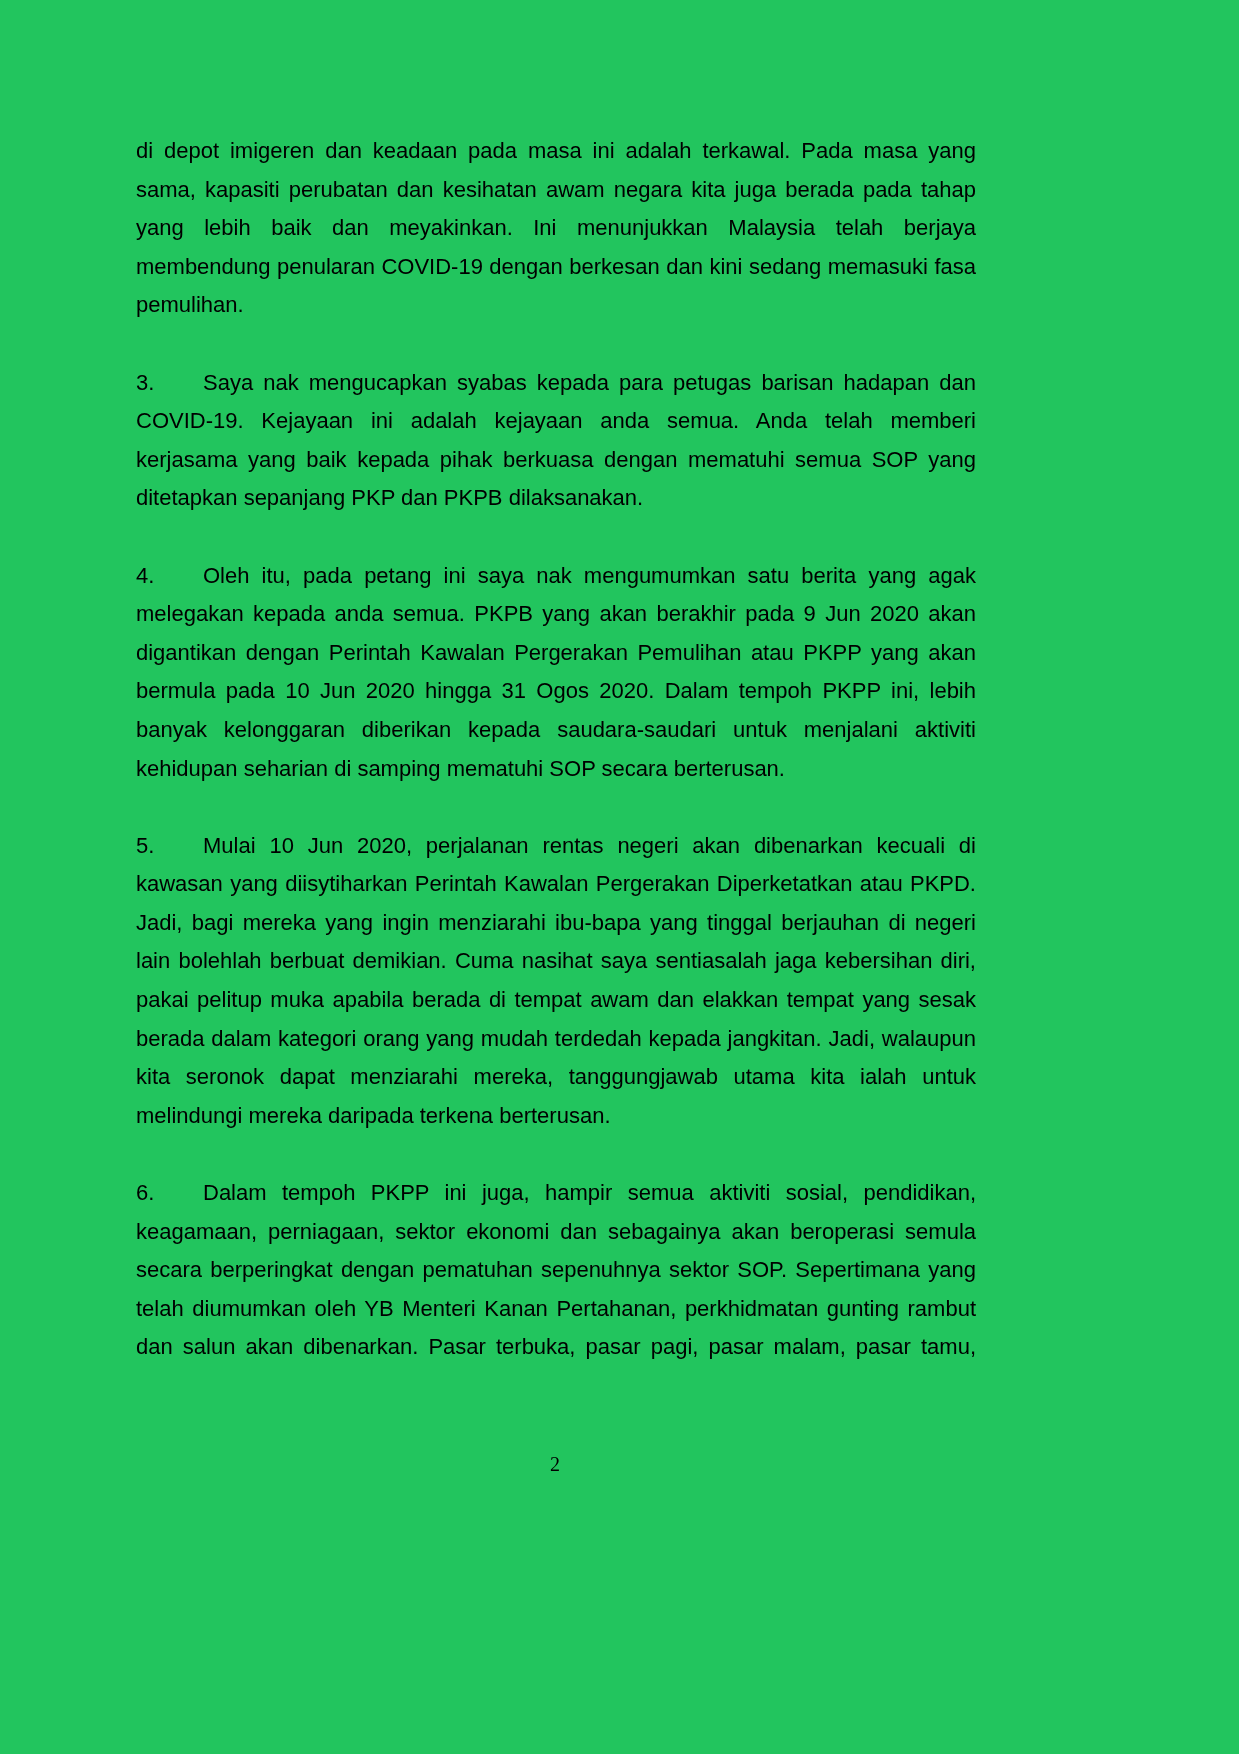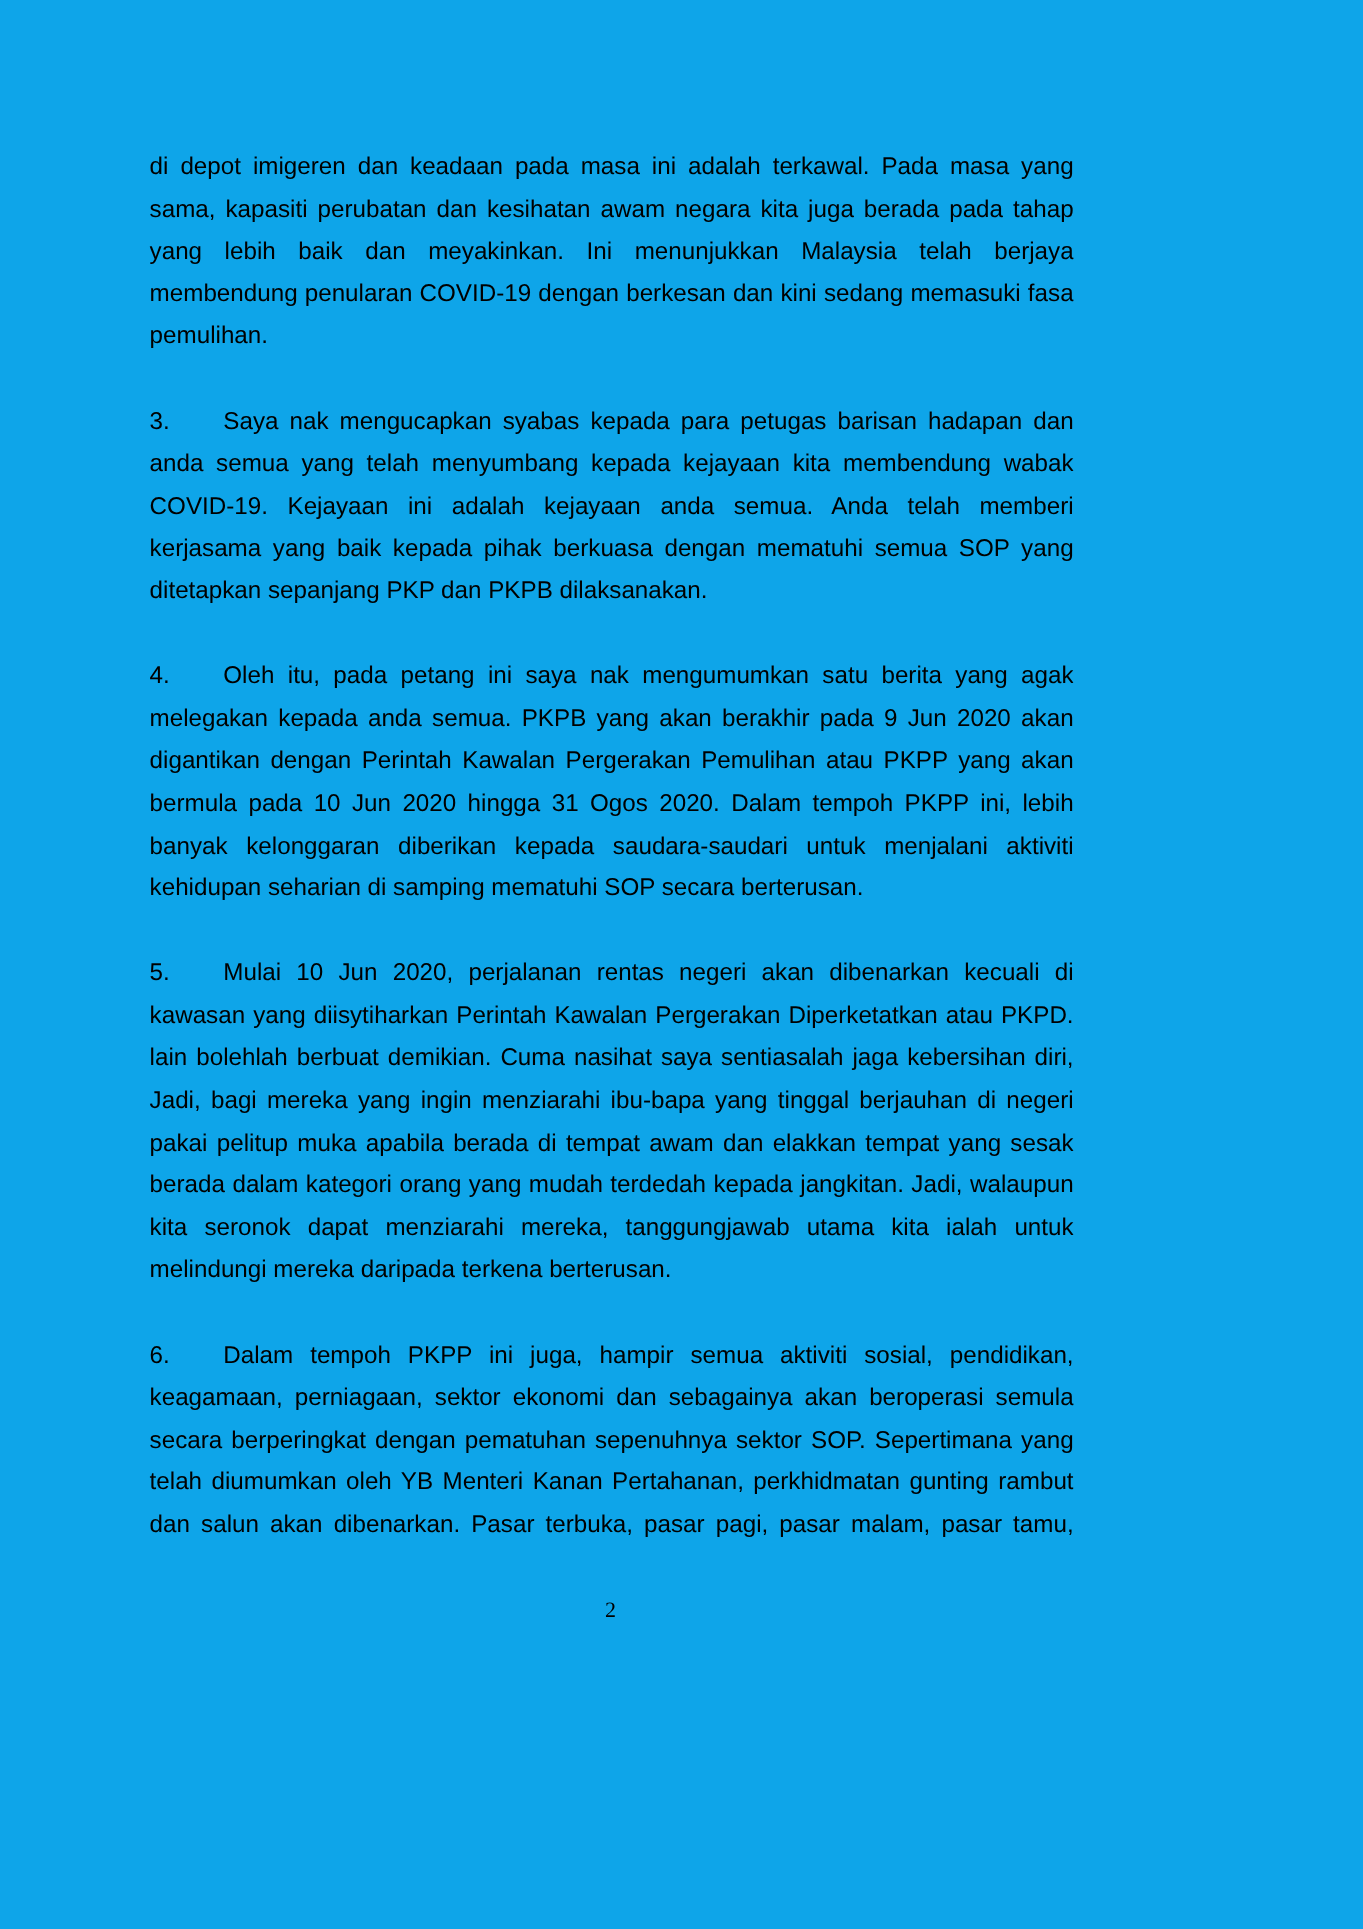--- a/index.html
+++ b/index.html
@@ -13,21 +13,21 @@
       position: relative;
       overflow: hidden;
       font-family: "Liberation Sans", sans-serif;
       color: #000000;
     }
     .page {
       position: absolute;
       left: 0; top: 0;
       width: 1239px;
       height: 1754px;
-      background: #0ea5e9;
+      background: #22c55e;
     }
     .body-text {
       position: absolute;
       left: 136px;
       top: 132px;
       width: 840px;
       font-size: 22px;
     }
     .line {
       display: block;
@@ -85,21 +85,20 @@
       <span class="line">membendung penularan COVID-19 dengan berkesan dan kini sedang memasuki fasa</span>
       <span class="line last">pemulihan.</span>
     </div>
     <span class="para-gap"></span>
 
     <div>
       <div class="line first-line">
         <span class="para-num">3.</span>
         <span class="rest">Saya nak mengucapkan syabas kepada para petugas barisan hadapan dan</span>
       </div>
-      <span class="line">anda semua yang telah menyumbang kepada kejayaan kita membendung wabak</span>
       <span class="line">COVID-19. Kejayaan ini adalah kejayaan anda semua. Anda telah memberi</span>
       <span class="line">kerjasama yang baik kepada pihak berkuasa dengan mematuhi semua SOP yang</span>
       <span class="line last">ditetapkan sepanjang PKP dan PKPB dilaksanakan.</span>
     </div>
     <span class="para-gap"></span>
 
     <div>
       <div class="line first-line">
         <span class="para-num">4.</span>
         <span class="rest">Oleh itu, pada petang ini saya nak mengumumkan satu berita yang agak</span>
@@ -111,22 +110,22 @@
       <span class="line last">kehidupan seharian di samping mematuhi SOP secara berterusan.</span>
     </div>
     <span class="para-gap"></span>
 
     <div>
       <div class="line first-line">
         <span class="para-num">5.</span>
         <span class="rest">Mulai 10 Jun 2020, perjalanan rentas negeri akan dibenarkan kecuali di</span>
       </div>
       <span class="line">kawasan yang diisytiharkan Perintah Kawalan Pergerakan Diperketatkan atau PKPD.</span>
+      <span class="line">Jadi, bagi mereka yang ingin menziarahi ibu-bapa yang tinggal berjauhan di negeri</span>
       <span class="line">lain bolehlah berbuat demikian. Cuma nasihat saya sentiasalah jaga kebersihan diri,</span>
-      <span class="line">Jadi, bagi mereka yang ingin menziarahi ibu-bapa yang tinggal berjauhan di negeri</span>
       <span class="line">pakai pelitup muka apabila berada di tempat awam dan elakkan tempat yang sesak</span>
       <span class="line">berada dalam kategori orang yang mudah terdedah kepada jangkitan. Jadi, walaupun</span>
       <span class="line">kita seronok dapat menziarahi mereka, tanggungjawab utama kita ialah untuk</span>
       <span class="line last">melindungi mereka daripada terkena berterusan.</span>
     </div>
     <span class="para-gap"></span>
 
     <div>
       <div class="line first-line">
         <span class="para-num">6.</span>

